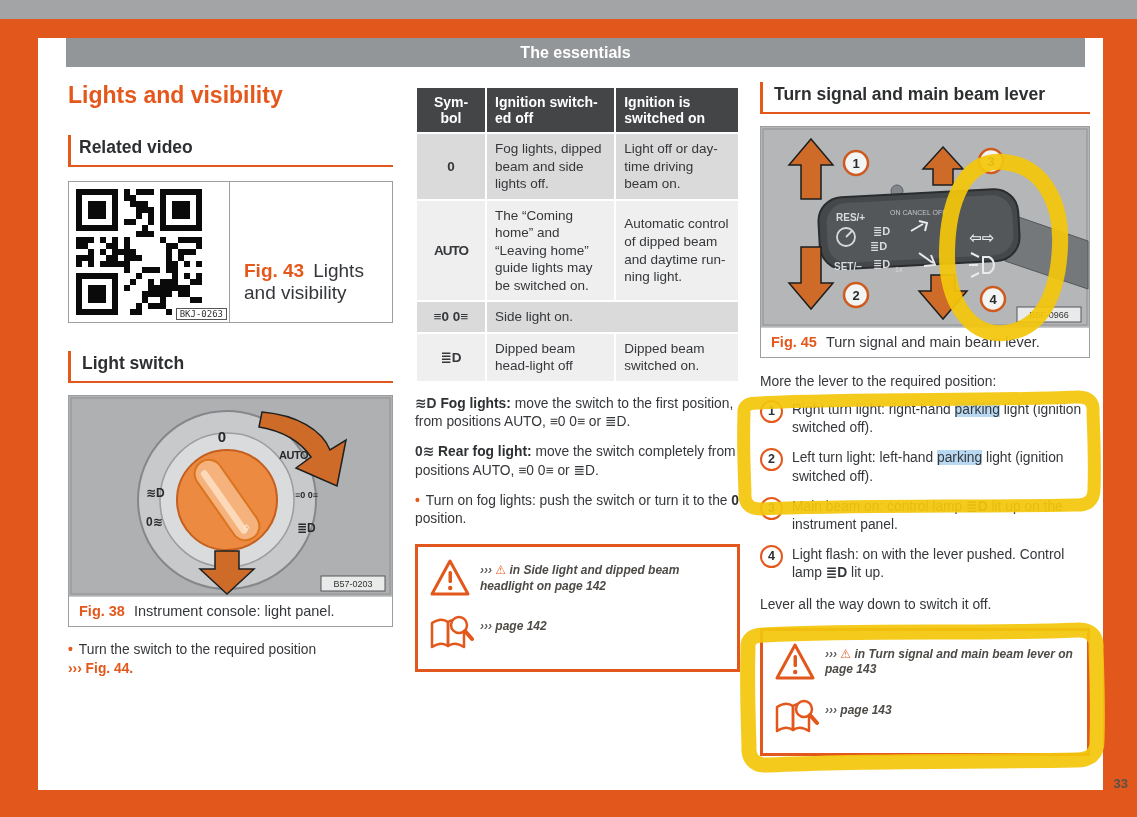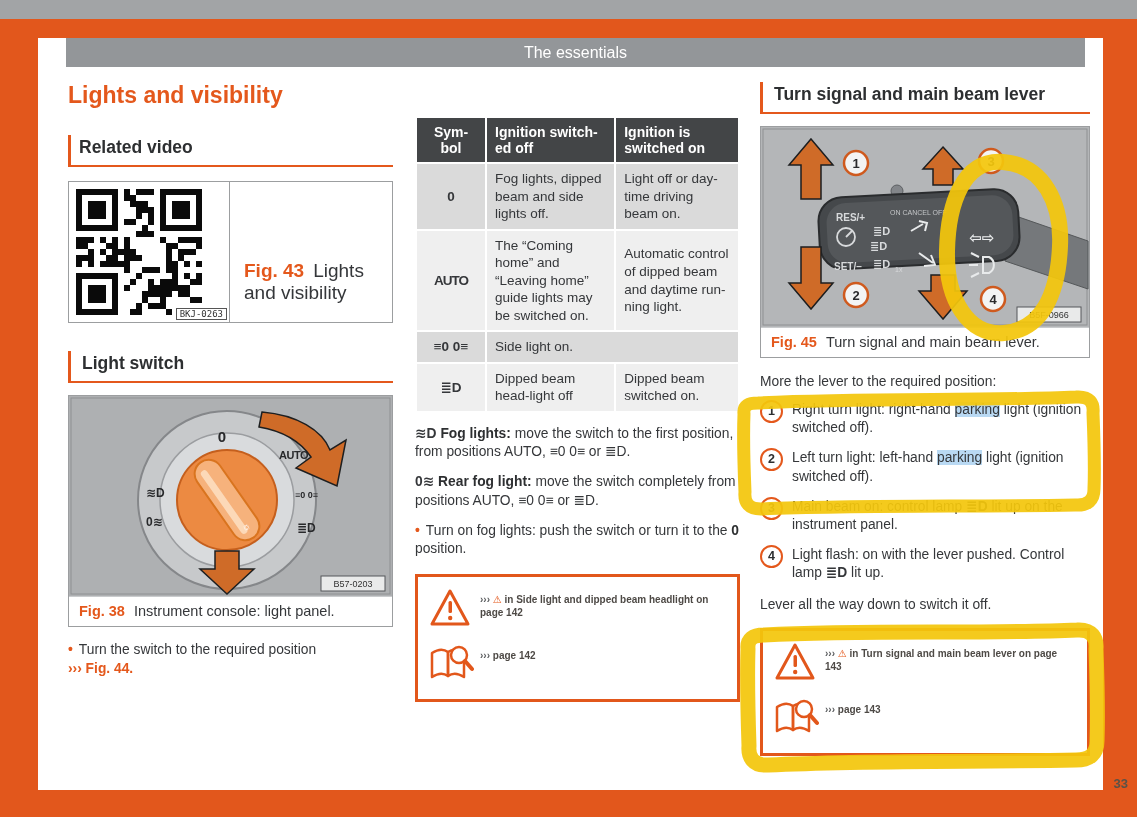--- a/index.html
+++ b/index.html
@@ -1,21 +1,21 @@
 <!DOCTYPE html>
 <html><head>
 <meta charset="utf-8">
 <style>
   html,body{margin:0;padding:0;}
   body{font-family:"Liberation Sans","DejaVu Sans",sans-serif;color:#35373a;}
   .stage{position:relative;width:1137px;height:817px;background:#e2571c;overflow:hidden;}
   .top-strip{position:absolute;left:0;top:0;width:1137px;height:19px;background:#a2a4a6;}
   .page{position:absolute;left:38px;top:38px;width:1065px;height:752px;background:#ffffff;}
   .essentials-bar{position:absolute;left:28px;right:18px;top:0;height:29px;background:#939699;
-     color:#fff;font-weight:normal;font-size:16px;display:flex;align-items:center;justify-content:center;}
+     color:#fff;font-weight:bold;font-size:16px;display:flex;align-items:center;justify-content:center;}
   .page-number{position:absolute;right:9px;bottom:26px;color:#5a5248;font-weight:bold;font-size:13px;}
 
   .col{position:absolute;}
   .col1{left:30px;top:44px;width:325px;}
   .col2{left:377px;top:48px;width:325px;}
   .col3{left:722px;top:44px;width:330px;}
 
   .page-title{color:#e4581c;font-size:23px;font-weight:bold;margin:0 0 4px 0;}
   .sec-head{border-left:3px solid #e4581c;border-bottom:2px solid #e4581c;padding:2px 0 7px 11px;
      font-size:17.5px;font-weight:bold;color:#2d2f31;}
@@ -30,21 +30,21 @@
      font-size:9px;padding:0 3px;color:#333;font-family:"DejaVu Sans Mono",monospace;}
   .qr-caption{flex:1;padding:78px 10px 0 14px;font-size:19px;}
   .fig-label{color:#e4581c;font-weight:bold;margin-right:9px;}
 
   
   .fig-box{border:1px solid #9c9ea0;background:#fff;}
   .fig-img{display:block;}
   .fig-caption{padding:6px 10px 7px 10px;font-size:14.5px;border-top:1px solid #c9cbcd;}
 
   
-  table.sym{border-collapse:separate;border-spacing:2px;width:100%;background:#fff;margin-top:30px;}
+  table.sym{border-collapse:separate;border-spacing:2px;width:100%;background:#fff;}
   table.sym th{background:#434547;color:#fff;font-weight:bold;font-size:14px;text-align:left;
      padding:6px 8px;white-space:pre-line;vertical-align:middle;}
   table.sym th.c{text-align:center;}
   table.sym td{font-size:13.5px;padding:6px 8px;vertical-align:middle;line-height:1.3;}
   tr.ra td{background:#dadada;} tr.rb td{background:#efefef;}
   td.sym-cell{text-align:center;font-weight:bold;width:52px;}
   .sym-0{font-size:20px;} .sym-auto{font-size:16px;letter-spacing:-1px;} .sym-glyph{font-size:14px;}
 
   .para{font-size:13.8px;line-height:1.32;margin-top:12px;}
   .para b{color:#2d2f31;}
@@ -52,21 +52,21 @@
   .bullet-line{font-size:13.8px;line-height:1.35;}
   .bullet-mark{color:#e4581c;font-weight:bold;margin-right:6px;}
   .ref{color:#e4581c;font-weight:bold;}
   .chev{color:#5a5c5e;}
 
   
   .warn-box{border:3px solid #e2571b;padding:10px 12px 12px 10px;background:#fff;}
   .warn-row{display:flex;align-items:flex-start;margin-top:10px;}
   .warn-row:first-child{margin-top:0;}
   .warn-ico{width:52px;flex:none;}
-  .warn-text{font-size:10px;font-weight:bold;color:#4e4a46;line-height:1.3;padding-top:6px;}
+  .warn-text{font-size:12px;font-weight:bold;color:#4e4a46;line-height:1.3;padding-top:6px;font-style:italic;}
   .warn-tri-inline{color:#e4581c;font-weight:bold;}
 
   
   .item{display:flex;margin-top:12px;font-size:13.8px;line-height:1.32;}
   .item-num{flex:none;width:19px;height:19px;border:2px solid #e4581c;border-radius:50%;
      text-align:center;line-height:19px;font-size:12.5px;font-weight:bold;color:#2d2f31;margin-right:9px;margin-top:-1px;}
   .hl{background:#b9d9f3;}
   .intro,.outro{font-size:13.8px;}
   .outro{margin-top:14px;}
 

